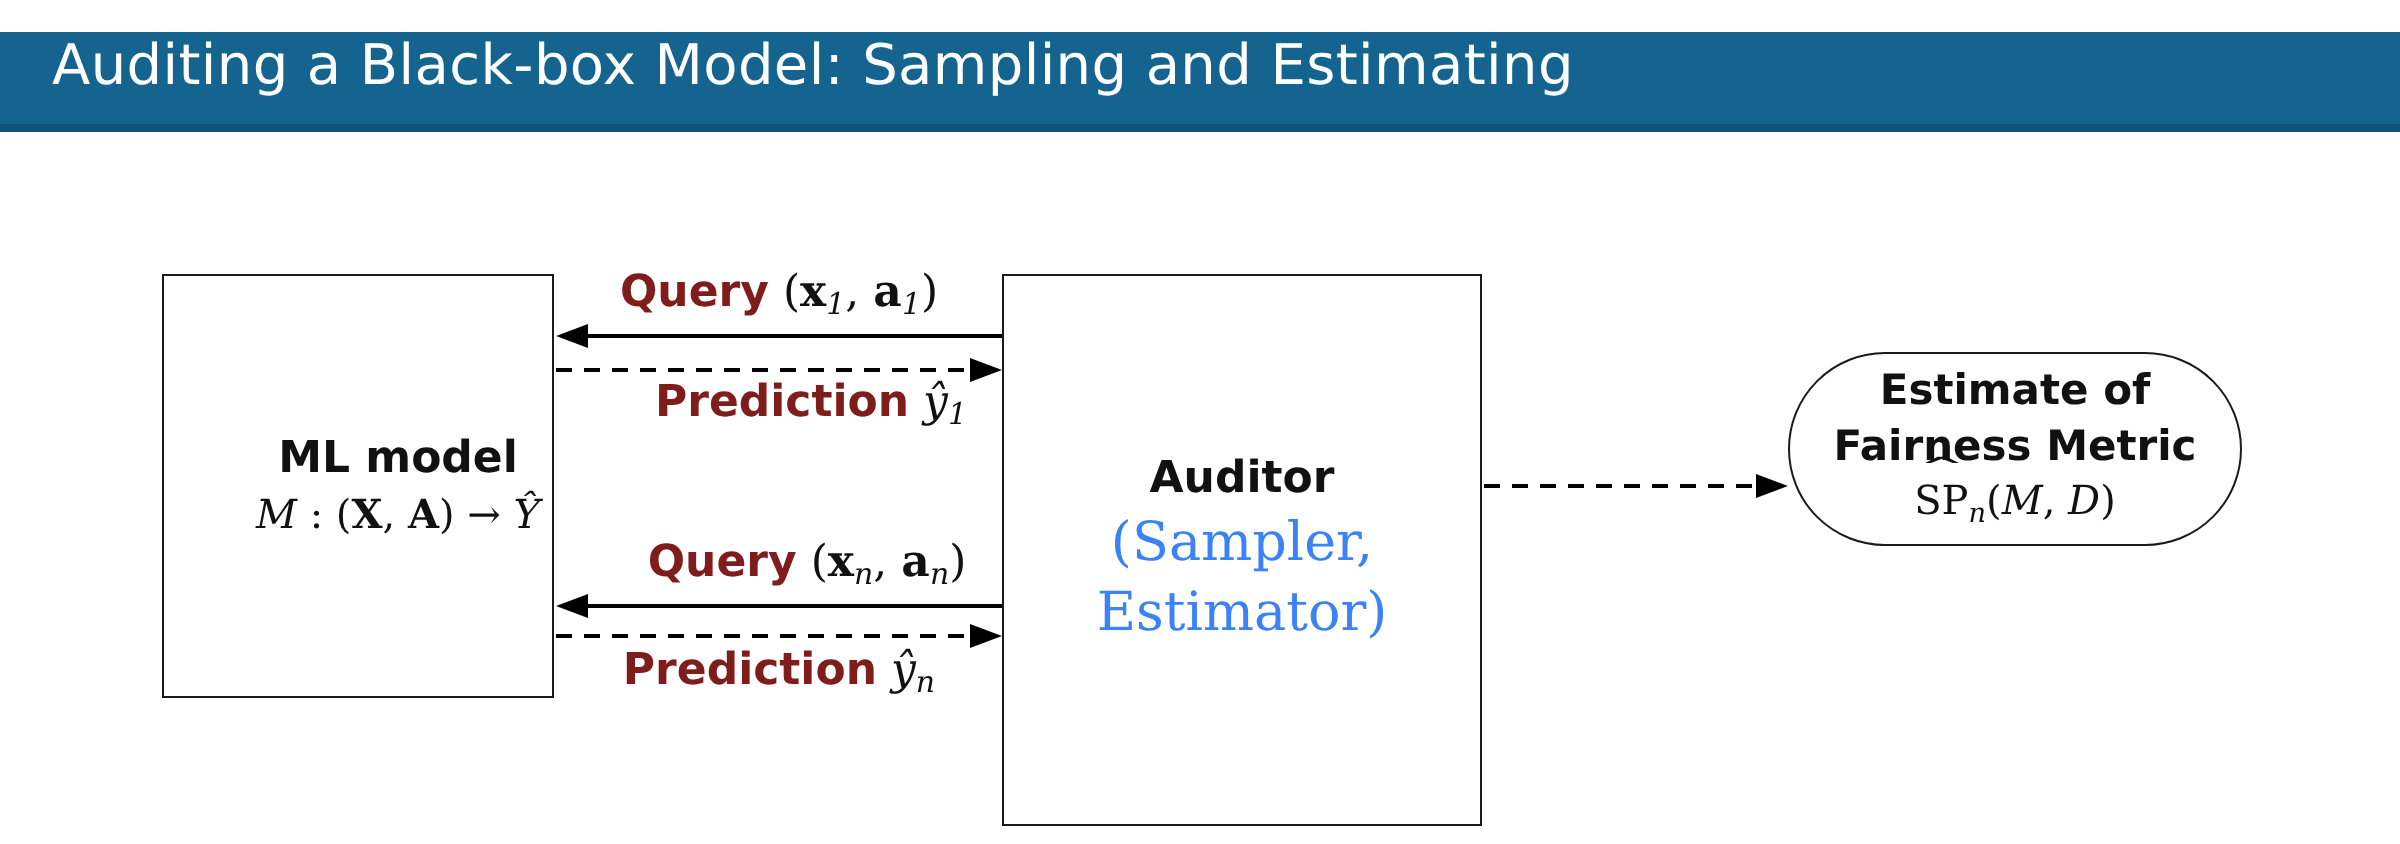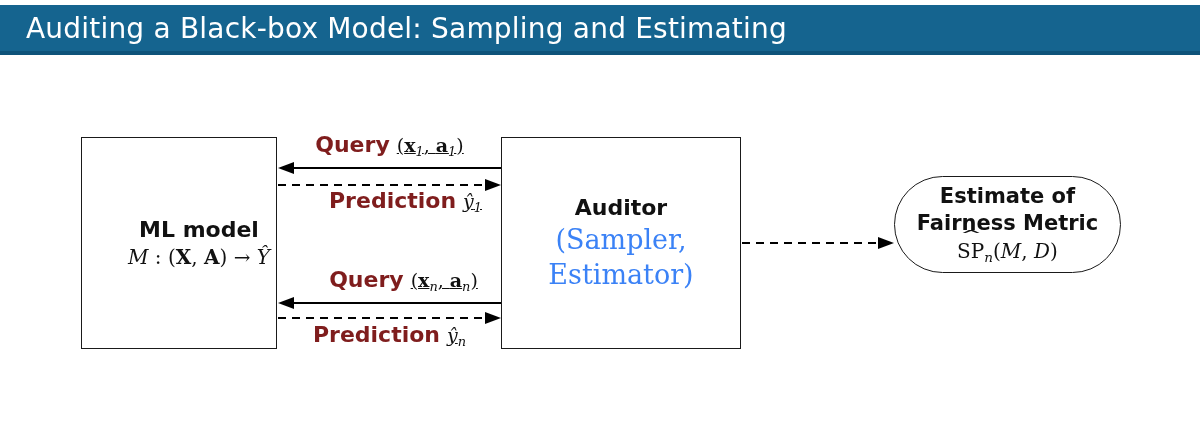--- a/index.html
+++ b/index.html
@@ -10,26 +10,26 @@
     position: relative;
     width: 1200px;
     height: 422px;
     background: #ffffff;
     overflow: hidden;
   }
 
   
   .titlebar {
     position: absolute;
-    left: 0; top: 5px;
+    left: 0; top: 16px;
     width: 1200px; height: 50px;
     background: #15648F;
     border-bottom: 4px solid #0E537A;
     display: flex;
-    align-items: center;
+    align-items: flex-start;
     padding-left: 26px;
   }
   .titlebar h1 {
     color: #ffffff;
     font-size: 28px;
     font-weight: normal;
     letter-spacing: 0.2px;
     font-family: "DejaVu Sans", "Liberation Sans", sans-serif;
   }
 
@@ -38,21 +38,21 @@
     position: absolute;
     background: #ffffff;
     border: 1px solid #1a1a1a;
     display: flex;
     flex-direction: column;
     align-items: center;
     justify-content: center;
     text-align: center;
   }
   .box-ml      { left: 81px;  top: 137px; width: 196px; height: 212px; padding-left: 40px; }
-  .box-auditor { left: 501px; top: 137px; width: 240px; height: 212px; }
+  .box-auditor { left: 501px; top: 137px; width: 240px; height: 276px; }
   .box-stadium { left: 894px; top: 176px; width: 227px; height: 97px; border-radius: 50px; }
 
   .node-title {
     font-size: 22px;
     font-weight: bold;
     color: #111111;
     line-height: 1.25;
   }
   .stadium-title { font-size: 21px; font-weight: bold; color: #111111; line-height: 1.3; }
   .node-sub {
@@ -78,21 +78,21 @@
 
   
   .msg {
     position: absolute;
     left: 278px; width: 223px;
     text-align: center;
     white-space: nowrap;
     font-size: 22px;
   }
   .msg .lbl { font-weight: bold; color: #7f1d1d; }
-  .msg .math { display: inline; font-size: 19px; margin-left: 7px; text-decoration: underline; }
+  .msg .math { display: inline; font-size: 22px; margin-left: 7px; }
 
   
   .arrow { position: absolute; height: 14px; }
   .shaft-solid {
     position: absolute; top: 6px; height: 2px; background: #000000;
   }
   .shaft-dashed {
     position: absolute; top: 6px; height: 2px;
     background: repeating-linear-gradient(90deg, #000 0 8px, transparent 8px 14px);
   }

